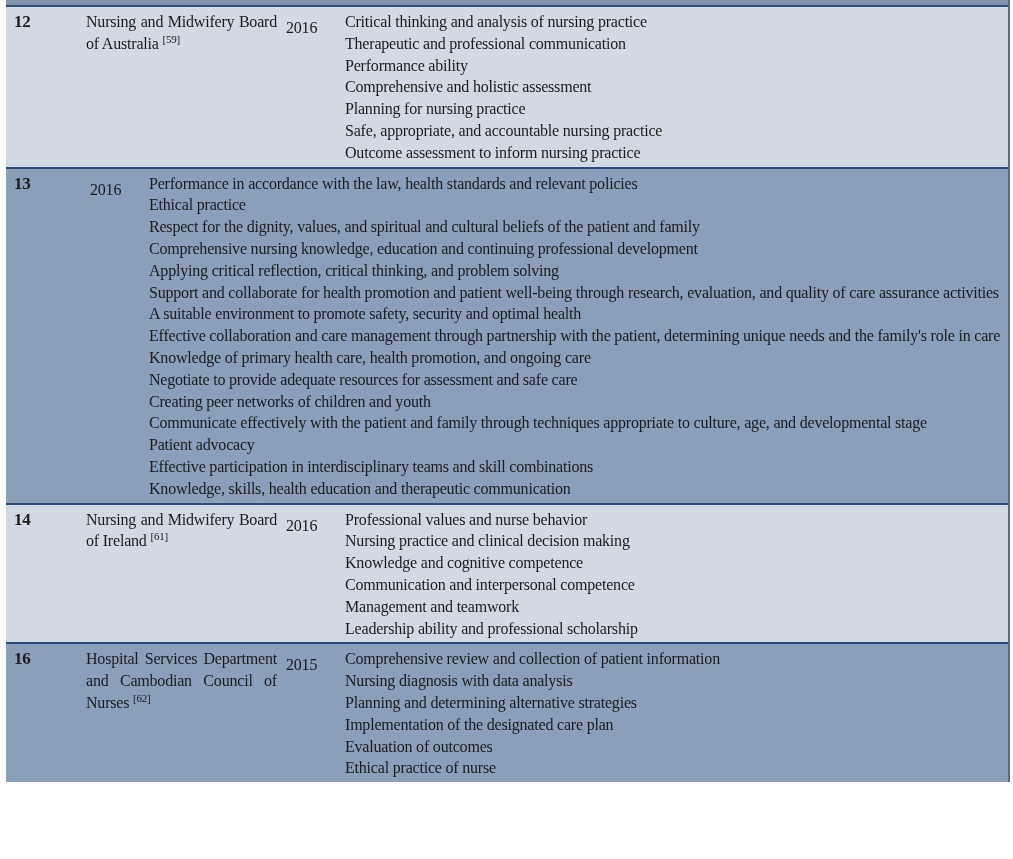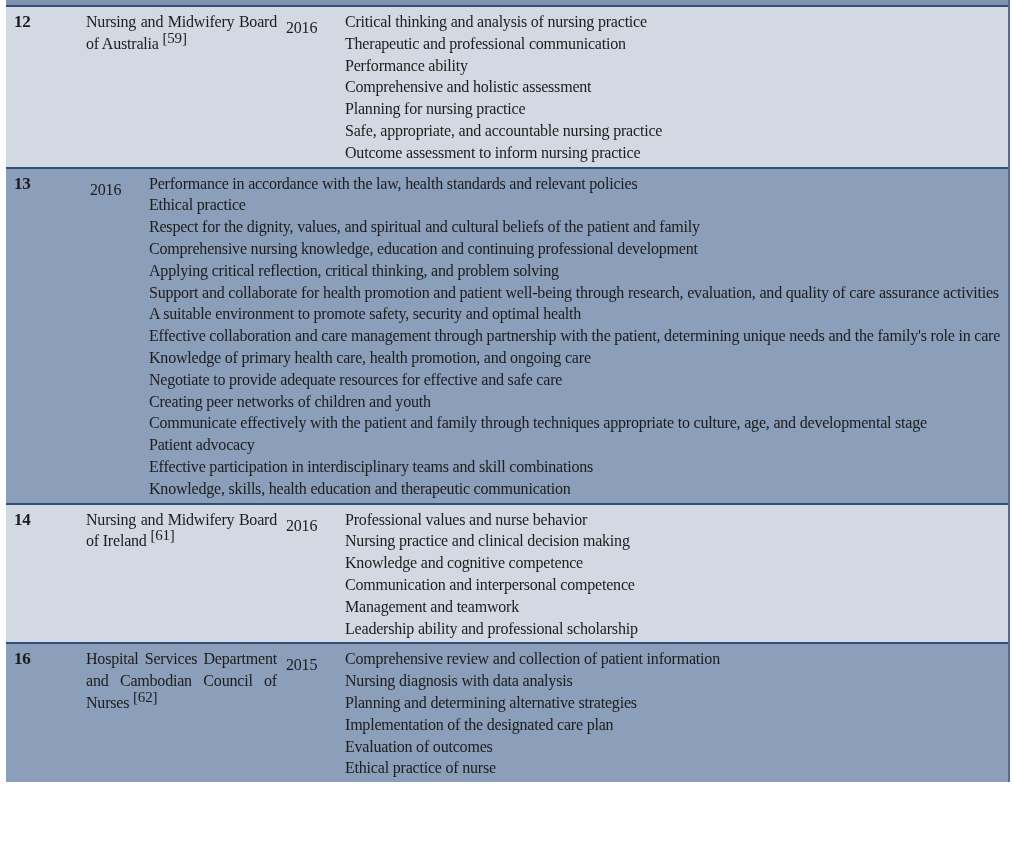--- a/index.html
+++ b/index.html
@@ -54,21 +54,21 @@
     flex: 0 0 auto;
     padding: 10px 2px 3px 6px;
   }
   .cell.comps {
     flex: 1 1 auto;
     padding: 4px 0 3px 10px;
     text-align: justify;
   }
   .comp { text-align: justify; }
   sup.ref {
-    font-size: 15px;
+    font-size: 11px;
     line-height: 0;
     letter-spacing: -0.2px;
   }
 </style>
 </head>
 <body>
 
 <div class="page">
   <div class="table">
     <div class="top-band"></div>
@@ -109,21 +109,21 @@
   <div class="comp">Applying critical reflection, critical thinking, and problem solving</div>
 
   <div class="comp">Support and collaborate for health promotion and patient well-being through research, evaluation, and quality of care assurance activities</div>
 
   <div class="comp">A suitable environment to promote safety, security and optimal health</div>
 
   <div class="comp">Effective collaboration and care management through partnership with the patient, determining unique needs and the family's role in care</div>
 
   <div class="comp">Knowledge of primary health care, health promotion, and ongoing care</div>
 
-  <div class="comp">Negotiate to provide adequate resources for effective and safe care</div>
+  <div class="comp">Negotiate to provide adequate resources for assessment and safe care</div>
 
   <div class="comp">Creating peer networks of children and youth</div>
 
   <div class="comp">Communicate effectively with the patient and family through techniques appropriate to culture, age, and developmental stage</div>
 
   <div class="comp">Patient advocacy</div>
 
   <div class="comp">Effective participation in interdisciplinary teams and skill combinations</div>
 
   <div class="comp">Knowledge, skills, health education and therapeutic communication</div>

